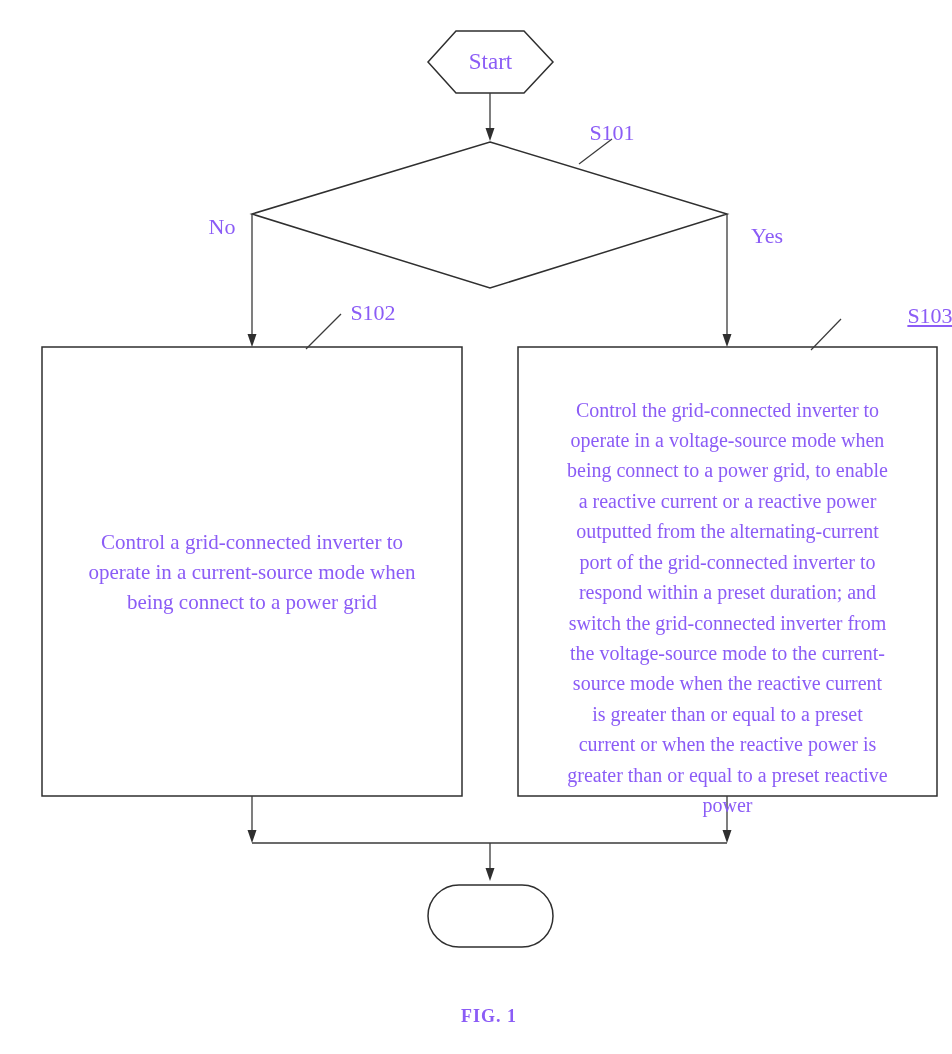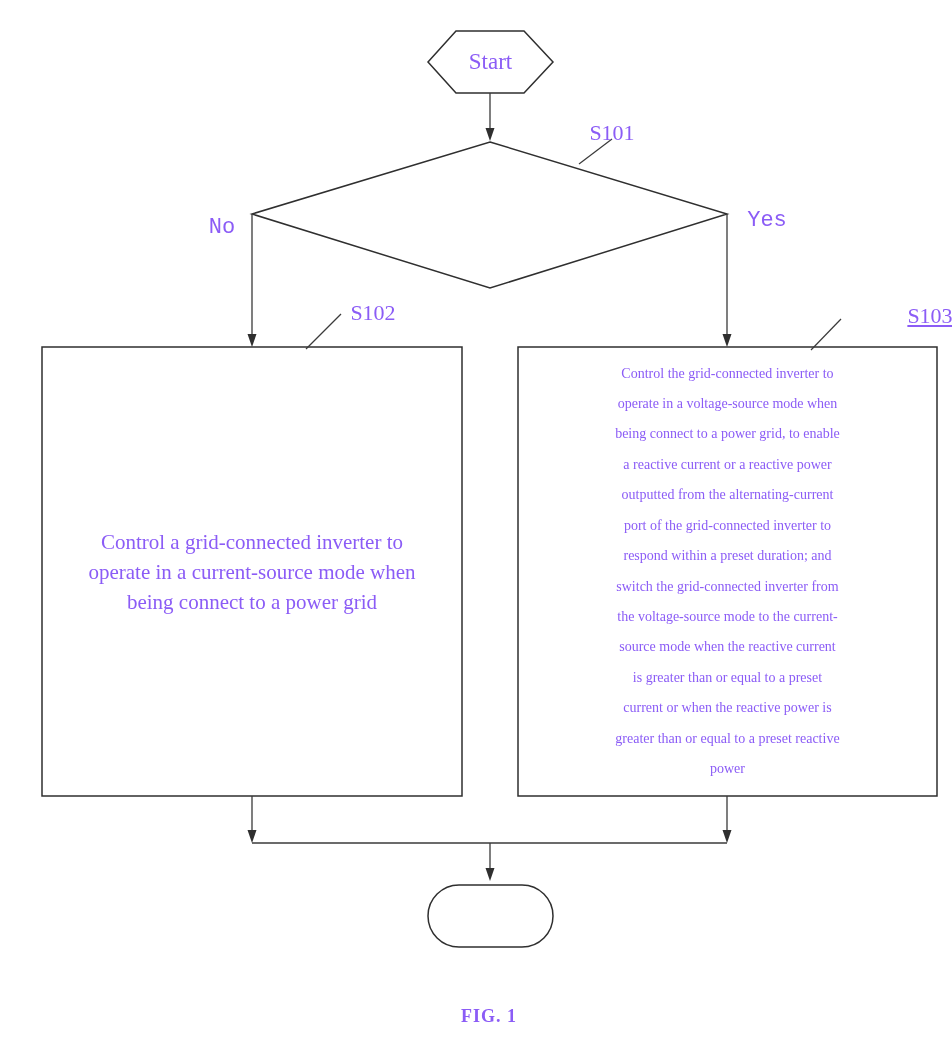--- a/index.html
+++ b/index.html
@@ -65,29 +65,29 @@
     position: absolute;
     transform: translate(-50%, -50%);
     font-size: 22px;
     white-space: nowrap;
   }
   .branch-label {
     position: absolute;
     transform: translate(-50%, -50%);
     font-size: 22px;
     white-space: nowrap;
-    font-family: Liberation Mono, monospace;
   }
   .box-text-left {
     font-size: 21px;
     line-height: 30px;
   }
   .box-text-right {
-    font-size: 14px;
+    font-size: 20px;
     line-height: 30.4px;
+    margin-top: 36px;
   }
   .fig-caption {
     position: absolute;
     transform: translate(-50%, -50%);
     font-size: 18px;
     font-weight: bold;
     letter-spacing: 1px;
     white-space: nowrap;
   }
 </style>
@@ -134,21 +134,21 @@
 
     <rect class="shape" x="428" y="885" width="125" height="62" rx="31" ry="31"></rect>
   </svg>
 
   <div class="txt node-label" style="left:428px; top:31px; width:125px; height:62px;">Start</div>
 
   <div class="step-id" style="left:612px; top:133px;">S101</div>
 
 
   <div class="branch-label" style="left:222px; top:227px;">No</div>
-  <div class="branch-label" style="left:767px; top:220px;">Yes</div>
+  <div class="branch-label" style="left:767px; top:236px;">Yes</div>
 
   <div class="step-id" style="left:373px; top:313px;">S102</div>
 
   <div class="step-id" style="left:930px; top:316px;text-decoration:underline;">S103</div>
 
   <div class="txt box-text-left multiline" style="left:44px; top:347px; width:416px; height:449px;">Control a grid-connected inverter to
 operate in a current-source mode when
 being connect to a power grid</div>
 
   <div class="txt box-text-right multiline" style="left:519px; top:347px; width:417px; height:449px;">Control the grid-connected inverter to

